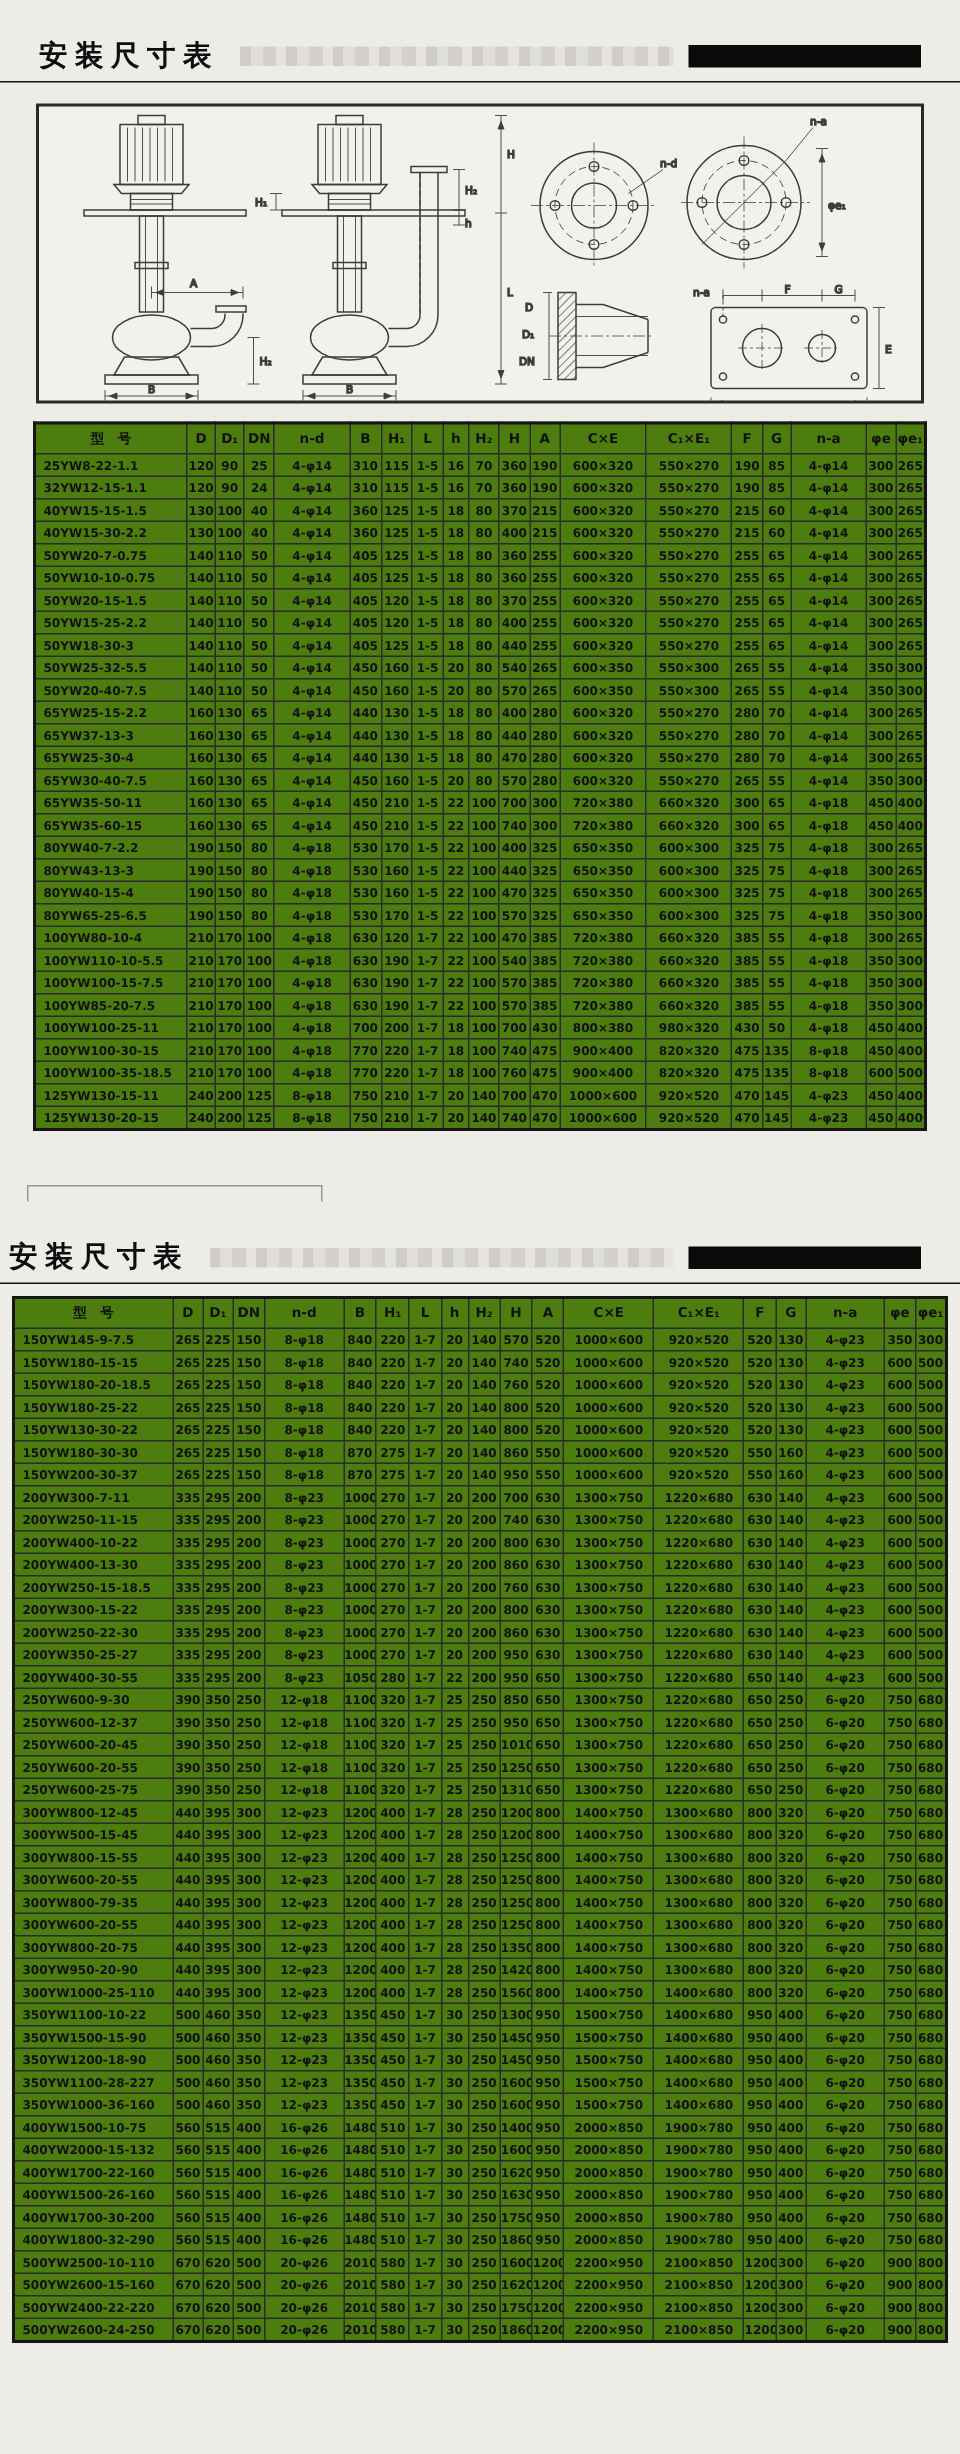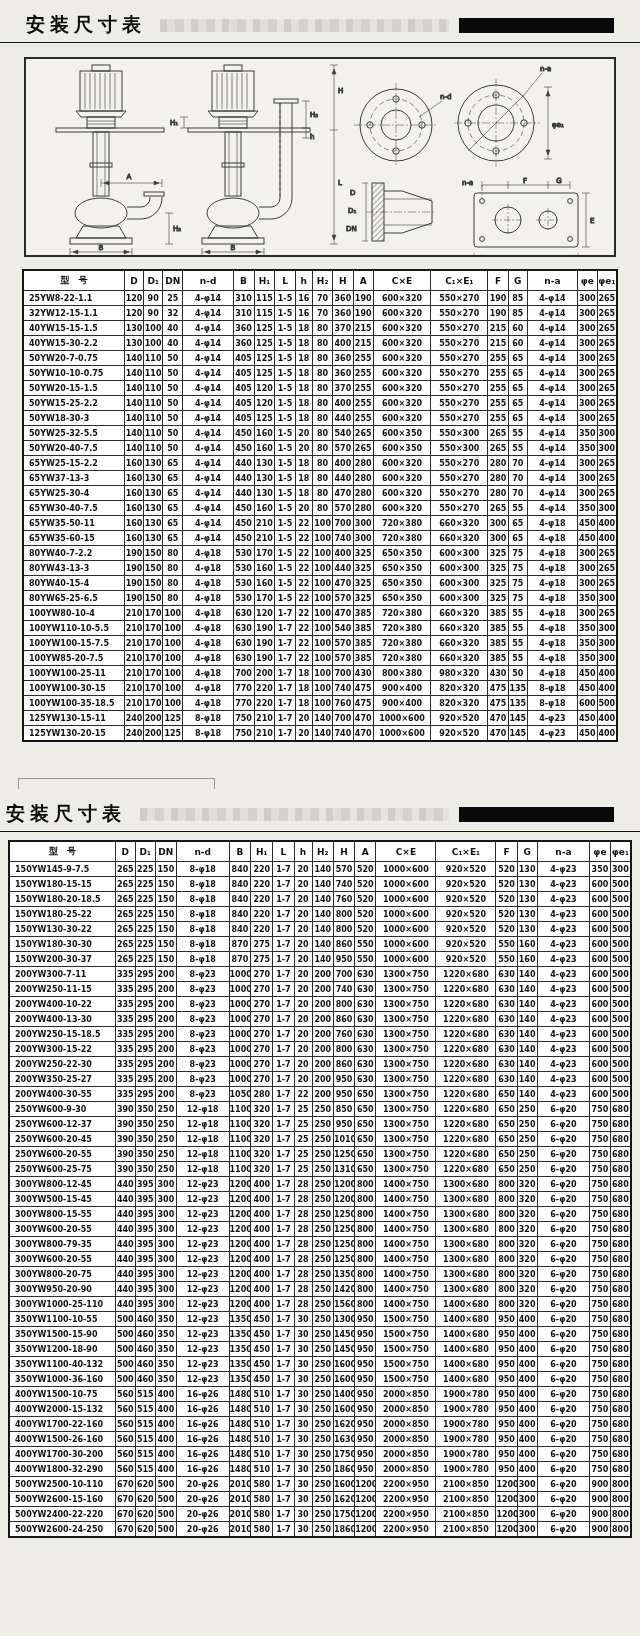--- a/index.html
+++ b/index.html
@@ -1,34 +1,34 @@
 <!DOCTYPE html>
 <html><head>
 <meta charset="utf-8">
 <style>
   html,body{margin:0;padding:0;}
   body{width:640px;background:#edece7;font-family:"DejaVu Sans","Liberation Sans",sans-serif;color:#1a1a1a;}
   .page{position:relative;width:640px;height:1636px;overflow:hidden;background:#edece7;}
 
   
-  .sec-head{display:flex;align-items:center;margin:12px 26px 0 26px;height:26px;}
+  .sec-head{display:flex;align-items:center;margin:24px 26px 0 26px;height:26px;}
   .sec-head.second{margin-left:6px;}
   .sec-title{font-size:19px;font-weight:800;letter-spacing:5px;white-space:nowrap;color:#0d0d0d;}
   .tex{flex:1 1 auto;height:13px;margin-left:14px;border-radius:1px;opacity:.8;
        background:repeating-linear-gradient(90deg,#c9c6c0 0 7px,#dedbd5 7px 15px,#cfcbc4 15px 24px,#e4e1db 24px 31px);
        filter:blur(.4px);}
   .blackbar{width:155px;height:15px;background:#0a0a0a;margin-left:10px;}
   .rule{border-top:1.5px solid #141414;margin:4px 0 0 0;}
 
   
   .draw-box{margin:14px 24px 0 24px;border:2px solid #2a2a2a;background:#f2f1ec;height:196px;}
   svg text{font-family:"DejaVu Sans",sans-serif;font-size:7px;fill:#333;}
 
   
-  table{border-collapse:collapse;table-layout:fixed;background:#ffffff;}
+  table{border-collapse:collapse;table-layout:fixed;background:#4d7c0f;}
   .dim-table{margin-top:12px;margin-left:22px;width:596px;border:2px solid #161616;}
   .dim-table.t2{margin-left:8px;width:624px;margin-top:8px;}
   th,td{border:1px solid #2b2b2b;text-align:center;vertical-align:middle;
         font-size:8px;font-weight:700;padding:0;white-space:nowrap;overflow:hidden;color:#111;}
   th{height:19px;font-size:9px;}
   td{height:14px;}
   td.model{text-align:left;padding-left:5px;}
   .artifact{margin:36px 0 0 18px;width:195px;height:10px;border:1px solid #9a978f;border-bottom:none;}
 </style>
 </head>
@@ -270,21 +270,21 @@
           <td>190</td>
           <td>85</td>
           <td>4-φ14</td>
           <td>300</td>
           <td>265</td>
         </tr>
         <tr>
           <td class="model">32YW12-15-1.1</td>
           <td>120</td>
           <td>90</td>
-          <td>32</td>
+          <td>24</td>
           <td>4-φ14</td>
           <td>310</td>
           <td>115</td>
           <td>1-5</td>
           <td>16</td>
           <td>70</td>
           <td>360</td>
           <td>190</td>
           <td>600×320</td>
           <td>550×270</td>
@@ -1564,21 +1564,21 @@
           <td>800</td>
           <td>1400×750</td>
           <td>1400×680</td>
           <td>800</td>
           <td>320</td>
           <td>6-φ20</td>
           <td>750</td>
           <td>680</td>
         </tr>
         <tr>
-          <td class="model">350YW1100-10-55</td>
+          <td class="model">350YW1100-10-22</td>
           <td>500</td>
           <td>460</td>
           <td>350</td>
           <td>12-φ23</td>
           <td>1350</td>
           <td>450</td>
           <td>1-7</td>
           <td>30</td>
           <td>250</td>
           <td>1300</td>
@@ -1627,21 +1627,21 @@
           <td>950</td>
           <td>1500×750</td>
           <td>1400×680</td>
           <td>950</td>
           <td>400</td>
           <td>6-φ20</td>
           <td>750</td>
           <td>680</td>
         </tr>
         <tr>
-          <td class="model">350YW1100-40-132</td>
+          <td class="model">350YW1100-28-227</td>
           <td>500</td>
           <td>460</td>
           <td>350</td>
           <td>12-φ23</td>
           <td>1350</td>
           <td>450</td>
           <td>1-7</td>
           <td>30</td>
           <td>250</td>
           <td>1600</td>

